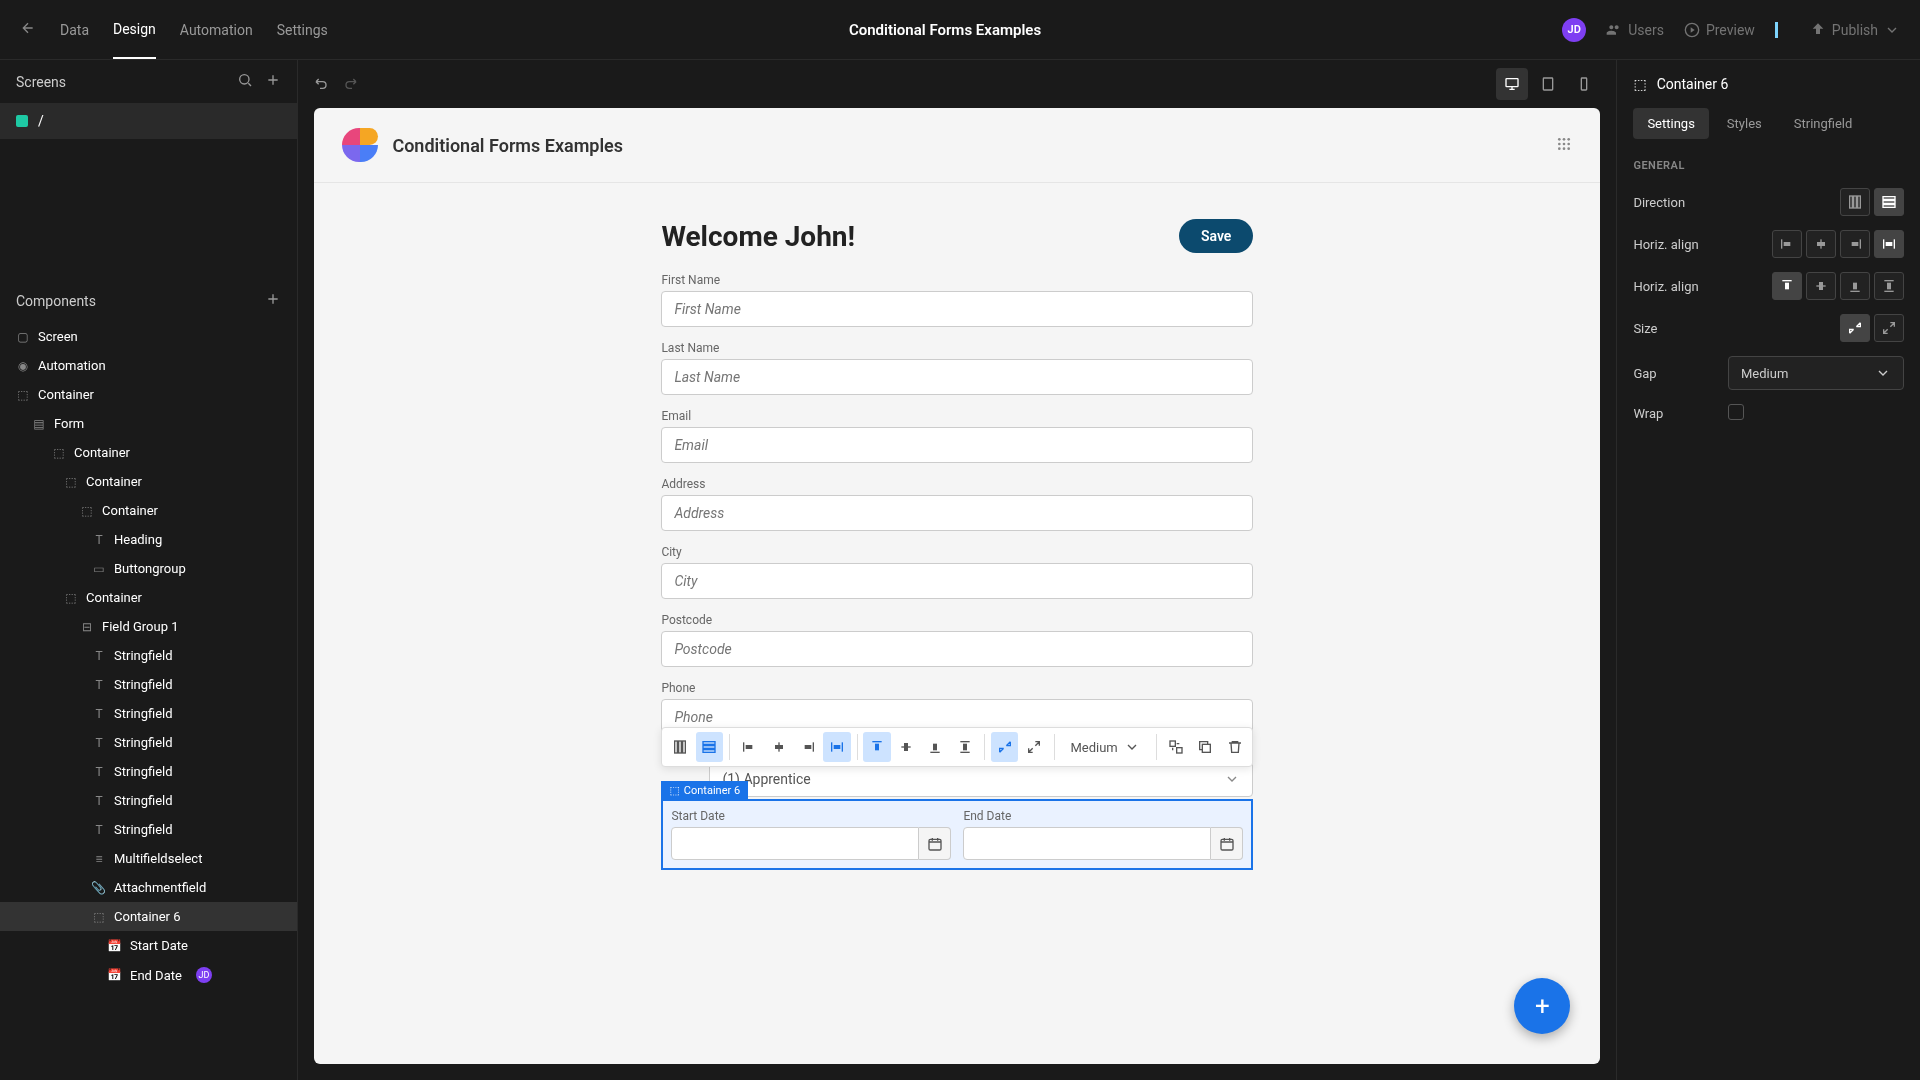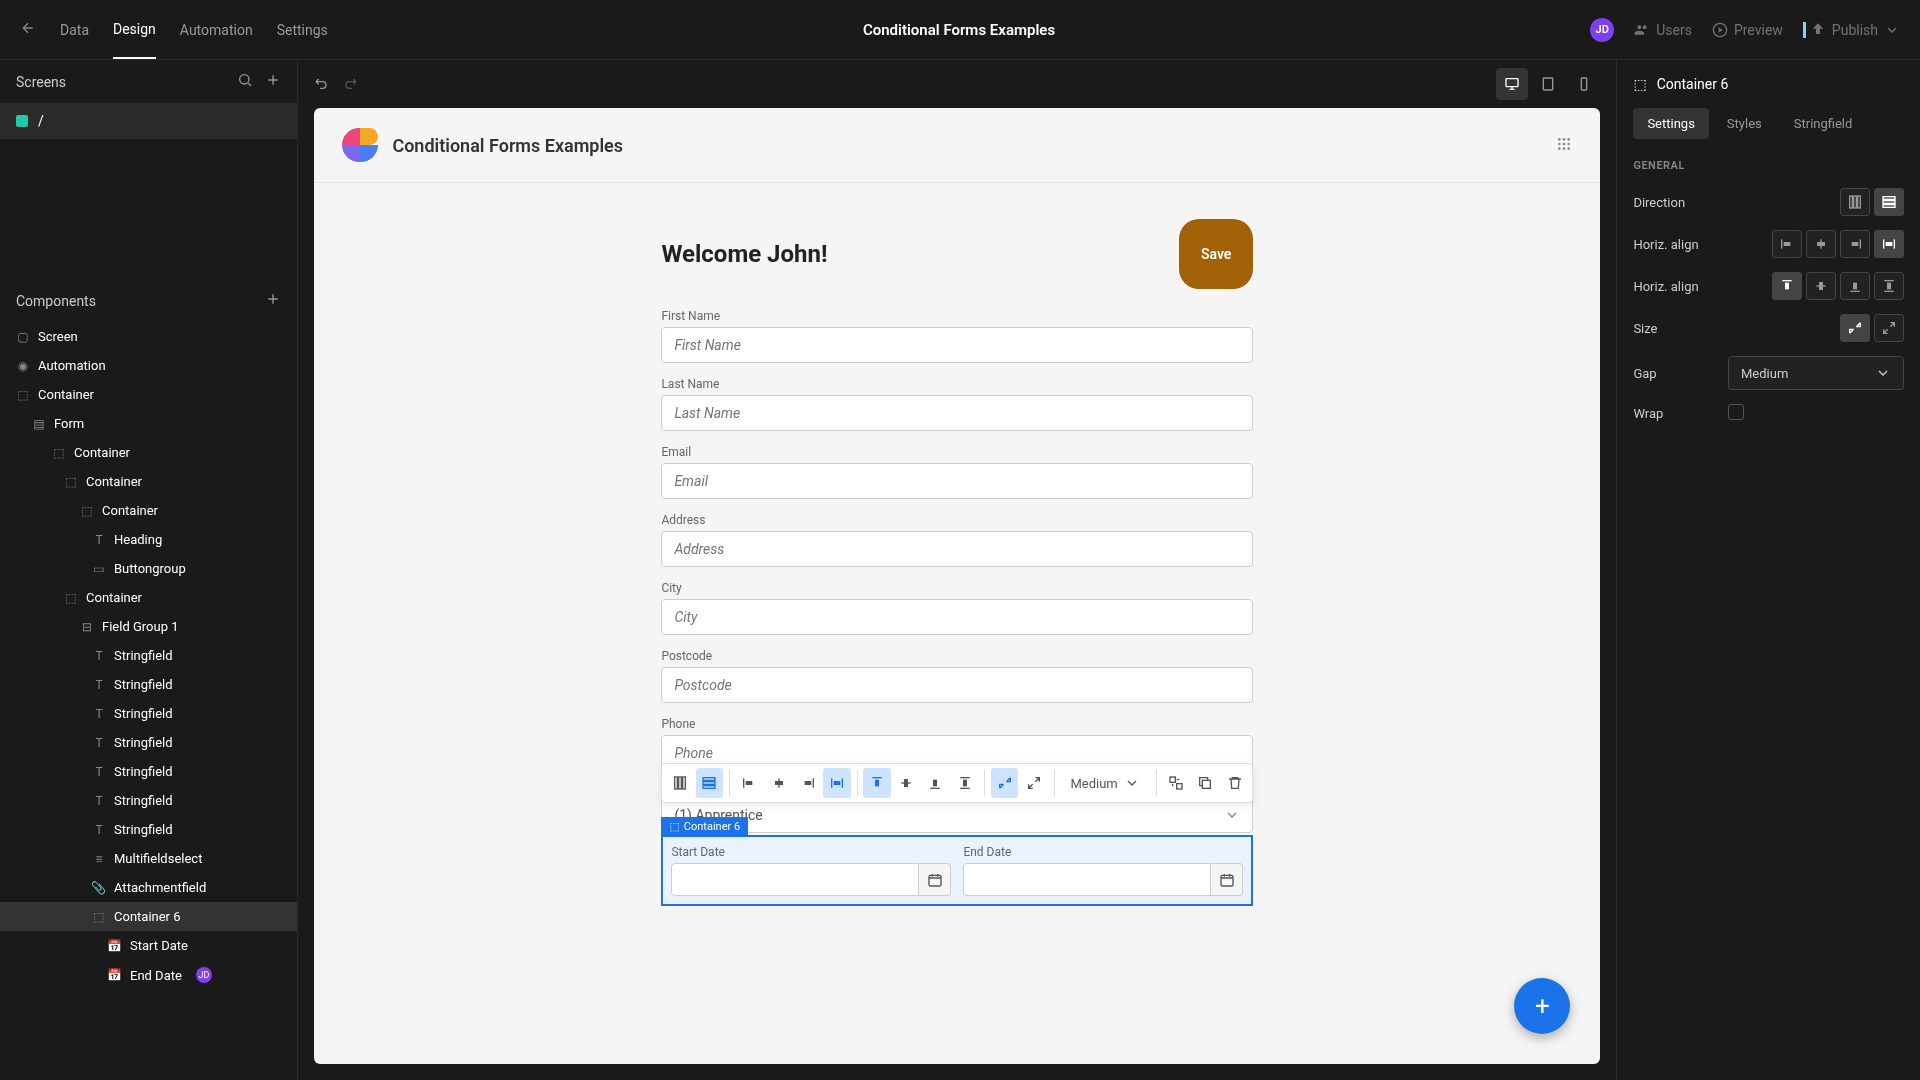--- a/index.html
+++ b/index.html
@@ -8,21 +8,21 @@
 
 .topnav { height: 60px; background: #1a1a1a; display: flex; align-items: center; padding: 0 20px; border-bottom: 1px solid #2a2a2a; }
 .topnav-left { display: flex; align-items: center; gap: 24px; }
 .back-arrow { color: #888; cursor: pointer; }
 .nav-item { color: #999; cursor: pointer; font-size: 14px; padding: 20px 0; }
 .nav-item.active { color: #fff; border-bottom: 2px solid #fff; }
 .topnav-center { flex: 1; text-align: center; color: #fff; font-weight: 600; font-size: 15px; }
 .topnav-right { display: flex; align-items: center; gap: 20px; }
 .avatar-badge { width: 24px; height: 24px; border-radius: 50%; background: #7e3ff2; color: #fff; font-size: 11px; font-weight: 600; display: flex; align-items: center; justify-content: center; }
 .topnav-btn { display: flex; align-items: center; gap: 6px; color: #737373; cursor: pointer; }
-.publish-btn { border-left: 3px solid #7dd3fc; padding-left: 4px; }
+.publish-btn { border-left: 3px solid #7dd3fc; padding-left: 32px; }
 
 
 .main { display: flex; height: calc(100% - 60px); }
 
 
 .left-panel { width: 312px; background: #1a1a1a; border-right: 1px solid #2a2a2a; display: flex; flex-direction: column; overflow-y: auto; }
 .panel-header { display: flex; align-items: center; justify-content: space-between; padding: 12px 16px; }
 .panel-header .title { color: #ccc; font-size: 14px; }
 .panel-header .icons { display: flex; gap: 12px; }
 .screen-item { display: flex; align-items: center; gap: 10px; padding: 10px 16px; background: #2a2a2a; }
@@ -56,22 +56,22 @@
 .logo { width: 36px; height: 34px; display: flex; flex-wrap: wrap; }
 .logo-q { width: 18px; height: 17px; }
 .logo-q.tl { background: #e8467c; border-radius: 18px 0 0 0; }
 .logo-q.tr { background: #f5a623; border-radius: 0 18px 18px 0; }
 .logo-q.bl { background: #7b68ee; border-radius: 0 0 0 18px; }
 .logo-q.br { background: #4a7ef7; border-radius: 0 0 18px 0; }
 .canvas-title { color: #333; font-weight: 600; font-size: 18px; }
 .grid-icon { color: #888; }
 .form-area { max-width: 608px; margin: 36px auto 0; padding: 0 8px; }
 .welcome-row { display: flex; align-items: center; justify-content: space-between; margin-bottom: 20px; }
-.welcome-text { color: #222; font-size: 24px; font-weight: 700; }
-.save-btn { background: #a16207; color: #fff; border: none; padding: 27px 22px; border-radius: 20px; font-weight: 600; font-size: 14px; cursor: pointer; }
+.welcome-text { color: #222; font-size: 28px; font-weight: 700; }
+.save-btn { background: #0c4a6e; color: #fff; border: none; padding: 9px 22px; border-radius: 20px; font-weight: 600; font-size: 14px; cursor: pointer; }
 .field-group { margin-bottom: 14px; }
 .field-label { color: #666; font-size: 12px; margin-bottom: 4px; display: block; }
 .field-input { width: 100%; padding: 9px 12px; border: 1px solid #ccc; border-radius: 4px; font-size: 14px; font-style: italic; color: #999; background: #fff; }
 .select-field { display: flex; align-items: center; justify-content: space-between; padding: 9px 12px; border: 1px solid #ccc; border-radius: 4px; background: #fff; font-size: 14px; color: #555; }
 
 
 .float-toolbar { position: absolute; background: #fff; border: 1px solid #ddd; border-radius: 4px; display: flex; align-items: center; padding: 4px; box-shadow: 0 2px 8px rgba(0,0,0,0.1); gap: 2px; }
 .ft-btn { width: 30px; height: 30px; display: flex; align-items: center; justify-content: center; border-radius: 3px; cursor: pointer; color: #555; }
 .ft-btn.active { background: #cde3ff; color: #1a73e8; }
 .ft-sep { width: 1px; height: 26px; background: #ddd; margin: 0 4px; }
@@ -462,21 +462,21 @@
                   </svg>
                 </span>
               <span class="ft-btn">
                   <svg viewBox="0 0 24 24" fill="none" stroke="currentColor" stroke-width="2">
                     <path d="M3 6h18M8 6V4h8v2M6 6l1 14h10l1-14"></path>
                   </svg>
                 </span>
             </div>
           </div>
 
-          <div class="select-field" style="margin-top:48px;">
+          <div class="select-field" style="margin-top:48px;margin-left:48px;">
             <span>(1) Apprentice</span>
             <svg viewBox="0 0 24 24" fill="none" stroke="#888" stroke-width="2">
                 <path d="M6 9l6 6 6-6"></path>
               </svg>
           </div>
 
           <div style="position:relative; margin-top:2px;">
             <div class="selected-tag" style="top:-18px; left:0;">
               <span>⬚</span>
               <span>Container 6</span>

